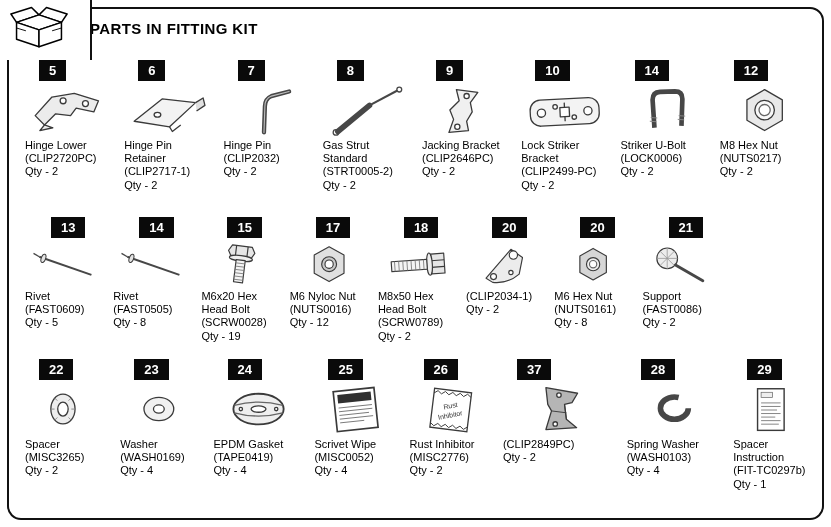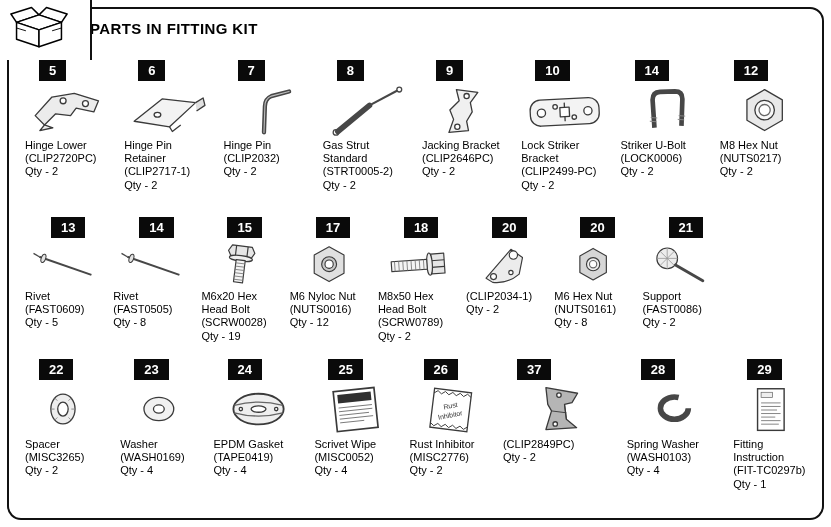--- a/index.html
+++ b/index.html
@@ -491,20 +491,20 @@
       <div class="art">
         <svg viewBox="0 0 90 58">
             <g stroke="#3a3a3a" fill="none">
           <rect x="30" y="5" width="30" height="47" fill="#fff" stroke-width="1.6"></rect>
           <rect x="34" y="9" width="13" height="6" fill="#eee" stroke="#666" stroke-width=".8"></rect>
           <path d="M34 21 h22 M34 25 h22 M34 29 h18 M34 33 h22 M34 37 h16 M34 41 h22 M34 45 h20" stroke="#777" stroke-width="1"></path>
         </g>
           </svg>
       </div>
       <div class="txt">
-        <div>Fitting Instruction</div>
+        <div>Spacer Instruction</div>
         <div>(FIT-TC0297b)</div>
         <div>Qty - 1</div>
       </div>
     </div>
 
   </div>
 </div>
 
 </body></html>

